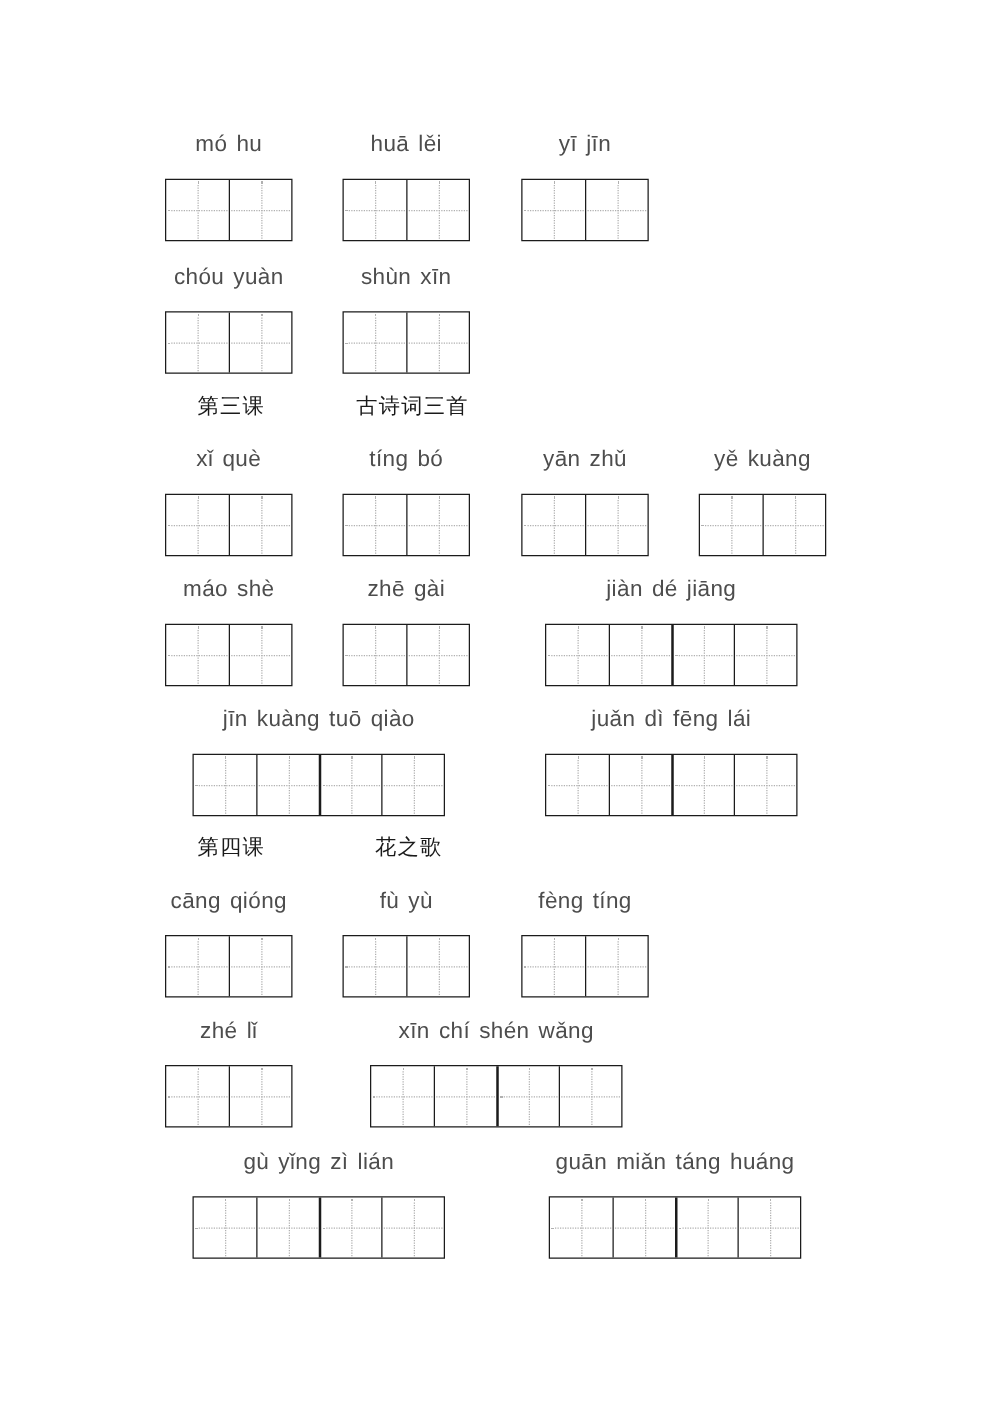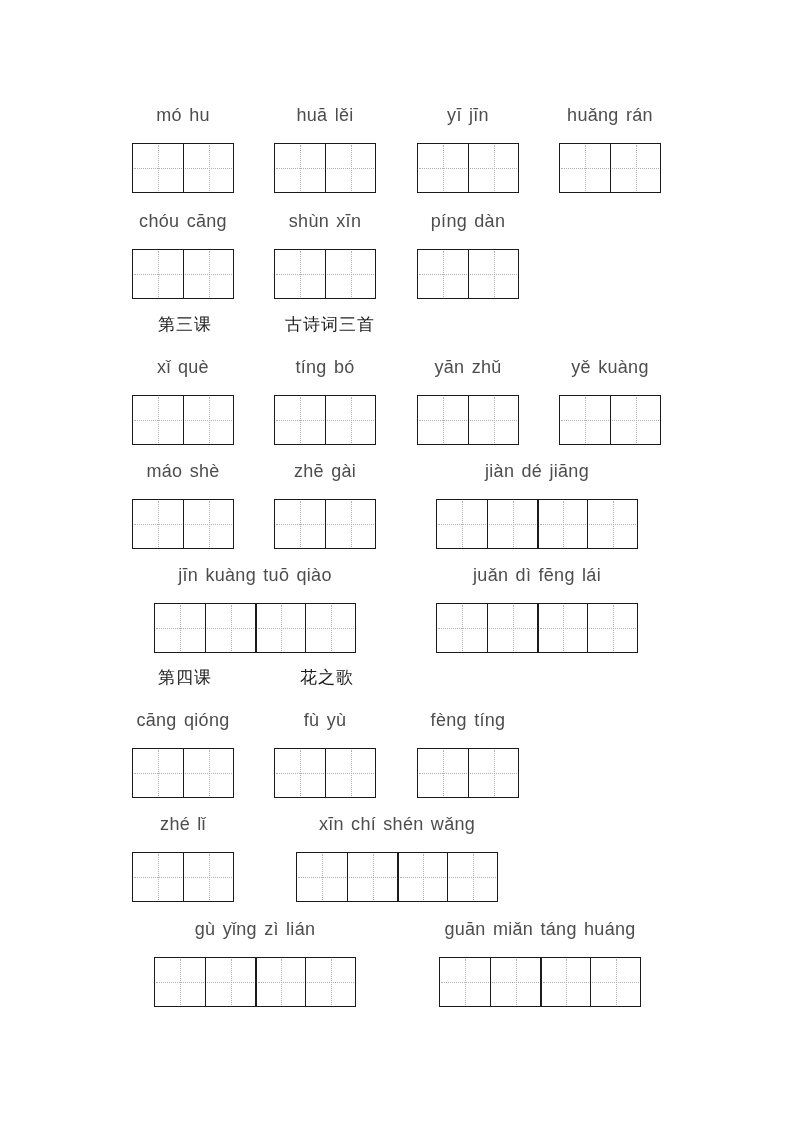--- a/index.html
+++ b/index.html
@@ -73,49 +73,35 @@
         <div class="cell"></div>
       </div>
   </div>
   <div class="word" style="left:418px;top:105px;width:100px">
     <div class="pinyin">yī jīn</div>
     <div class="grid g2">
         <div class="cell"></div>
         <div class="cell"></div>
       </div>
   </div>
-  <div class="word" style="left:560px;top:105px;width:100px">
-    <div class="pinyin">huǎng rán</div>
-    <div class="grid g2">
-        <div class="cell"></div>
-        <div class="cell"></div>
-      </div>
-  </div>
 
   <div class="word" style="left:133px;top:211px;width:100px">
-    <div class="pinyin">chóu cāng</div>
+    <div class="pinyin">chóu yuàn</div>
     <div class="grid g2">
         <div class="cell"></div>
         <div class="cell"></div>
       </div>
   </div>
   <div class="word" style="left:275px;top:211px;width:100px">
     <div class="pinyin">shùn xīn</div>
     <div class="grid g2">
         <div class="cell"></div>
         <div class="cell"></div>
       </div>
   </div>
-  <div class="word" style="left:418px;top:211px;width:100px">
-    <div class="pinyin">píng dàn</div>
-    <div class="grid g2">
-        <div class="cell"></div>
-        <div class="cell"></div>
-      </div>
-  </div>
 
   <div class="lesson-header" style="left:158px;top:316px">第三课</div>
   <div class="lesson-header" style="left:285px;top:316px">古诗词三首</div>
 
   <div class="word" style="left:133px;top:357px;width:100px">
     <div class="pinyin">xǐ què</div>
     <div class="grid g2">
         <div class="cell"></div>
         <div class="cell"></div>
       </div>

